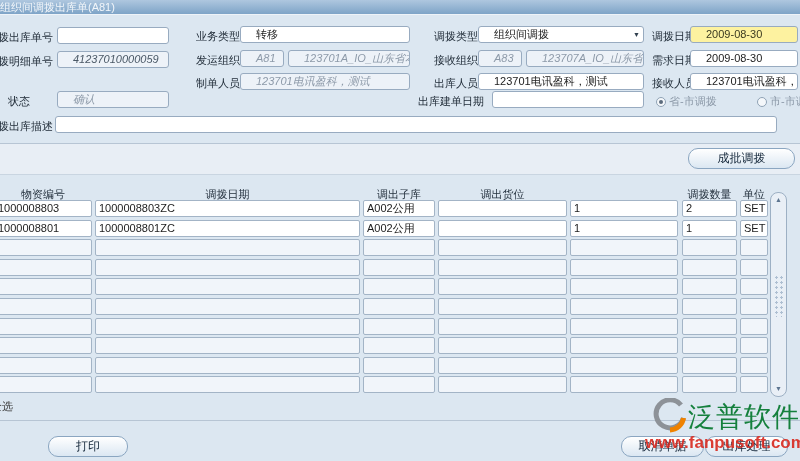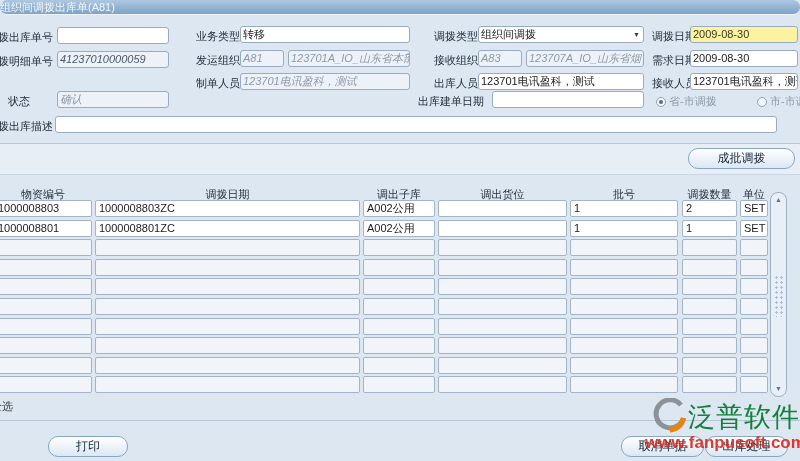--- a/index.html
+++ b/index.html
@@ -1,23 +1,23 @@
 <!DOCTYPE html>
 <html><head>
 <meta charset="utf-8">
 <style>
   html,body{margin:0;padding:0;}
   .screen{position:relative;width:800px;height:461px;background:#dce7f1;overflow:hidden;
           font-family:"Liberation Sans","DejaVu Sans",sans-serif;}
   .titlebar{position:absolute;left:0;top:0;width:800px;height:14px;
             background:linear-gradient(#aec7df,#7ea4c7);border-bottom:1px solid #eef3f8;
-            color:#f2f6fa;font-size:11px;line-height:14px;white-space:nowrap;border-radius:7px;}
+            color:#f2f6fa;font-size:11px;line-height:14px;white-space:nowrap;}
   .lbl{position:absolute;font-size:11px;color:#222e3a;white-space:nowrap;}
   .fld{position:absolute;box-sizing:border-box;height:17px;border:1px solid #98abc0;border-radius:3px;
-       background:#fff;font-size:11px;line-height:15px;padding:0 2px;color:#1c1c1c;
+       background:#fff;font-size:11px;line-height:15px;padding:0 15px;color:#1c1c1c;
        white-space:nowrap;overflow:hidden;}
   .fld.dis{background:#edf2f8;color:#8d9aa9;font-style:italic;}
   .fld.yellow{background:#fdf2a0;color:#3a3a20;}
   .fld .arrow{position:absolute;right:3px;top:4px;font-size:7px;line-height:8px;color:#31404f;}
   .radio{position:absolute;display:flex;align-items:center;font-size:11px;color:#8d9aa9;white-space:nowrap;}
   .radio .circ{display:inline-block;box-sizing:border-box;width:10px;height:10px;border-radius:50%;
                border:1px solid #8fa2b5;background:#f4f7fa;margin-right:3px;position:relative;}
   .radio.checked .circ:after{content:"";position:absolute;left:2px;top:2px;width:4px;height:4px;
                border-radius:50%;background:#5b6b7c;}
   .btn{position:absolute;box-sizing:border-box;height:21px;border:1px solid #8ba6c1;border-radius:10px;
@@ -115,21 +115,20 @@
     <span>市-市调拨</span>
   </span>
 
   <div class="band"></div>
   <div class="btn" style="left:688px;top:148px;width:107px">成批调拨</div>
 
   <div class="th t1">物资编号</div>
   <div class="th t2">调拨日期</div>
   <div class="th t3">调出子库</div>
   <div class="th t4">调出货位</div>
-  <div class="th t5">批号</div>
   <div class="th t6">调拨数量</div>
   <div class="th t7">单位</div>
 
   <div class="grid" id="grid-rows">
       <div class="trow" style="top: 0px;">
         <div class="cell c1">1000008803</div>
         <div class="cell c2">1000008803ZC</div>
         <div class="cell c3">A002公用</div>
         <div class="cell c4"></div>
         <div class="cell c5">1</div>

